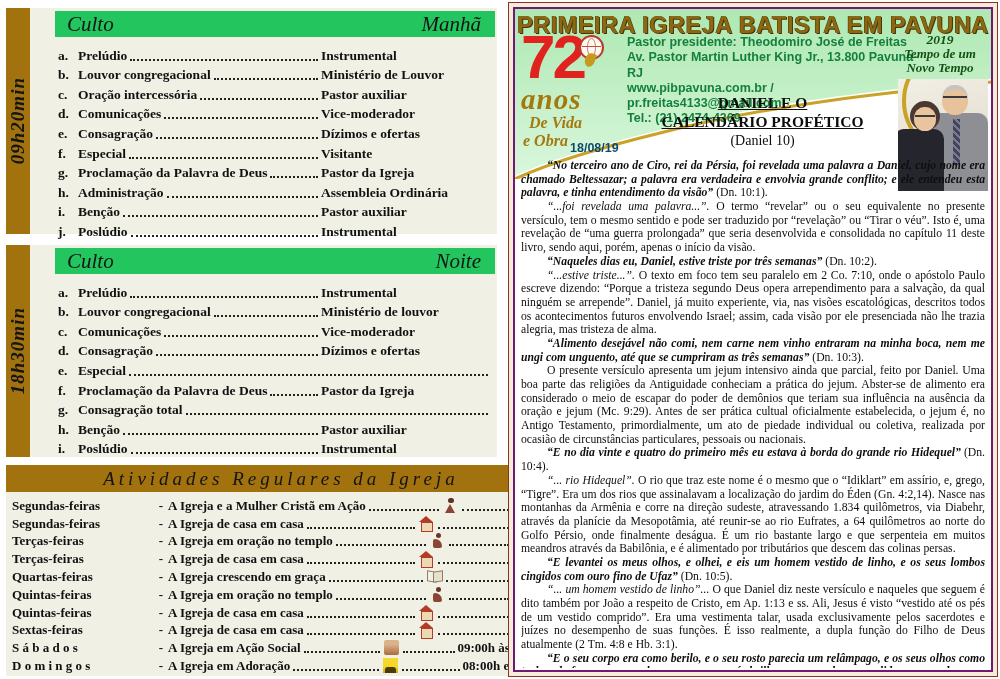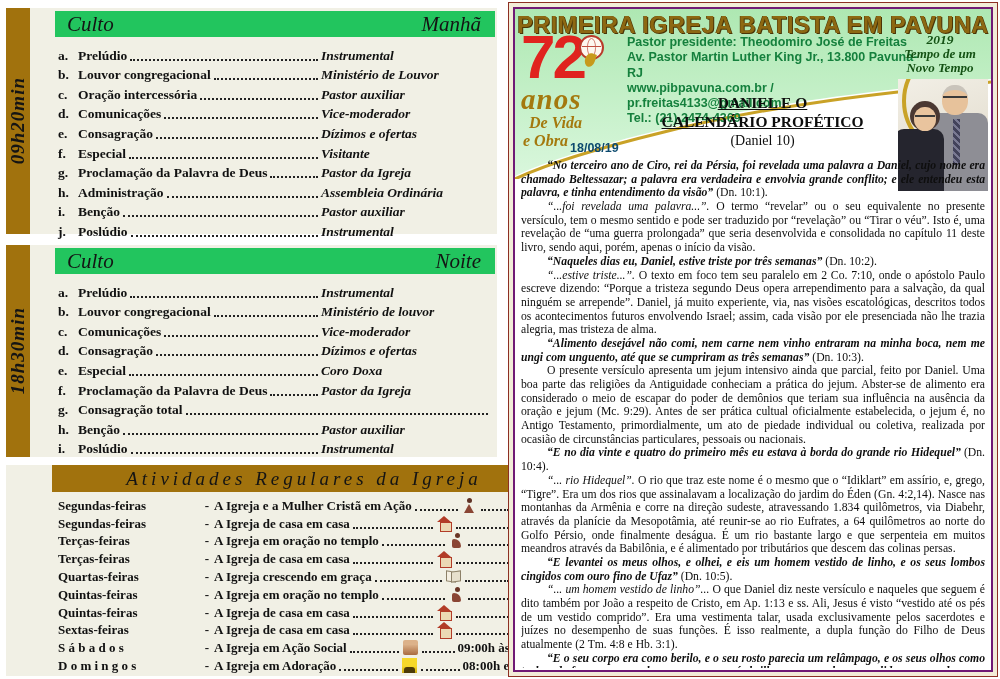--- a/index.html
+++ b/index.html
@@ -13,23 +13,23 @@
   .time-band { width:24px; background:#a1720d; display:flex; align-items:center; justify-content:center; }
   .time-band span { writing-mode:vertical-rl; transform:rotate(180deg); font:italic bold 19px "Liberation Serif", serif; color:#141414; letter-spacing:1px; }
   .culto-content { flex:1; background:#f1f0e5; position:relative; }
   .culto-header { margin:3px 2px 0 25px; background:#22c55e; height:26px; display:flex; justify-content:space-between; align-items:center; padding:0 14px 0 12px; }
   .culto-header span { font:italic 21px "Liberation Serif", serif; color:#141414; }
   .culto-items { padding:7px 6px 0 28px; }
   .c-row { display:flex; align-items:flex-end; height:19.6px; font:bold 13.5px "Liberation Serif", serif; color:#111; }
   .c-letter { width:20px; }
   .c-name { white-space:nowrap; }
   .leader { flex:1; margin:0 3px; border-bottom:2px dotted #222; margin-bottom:3px; min-width:8px; }
-  .c-value { width:170px; white-space:nowrap;font-style:italic; }
-
-  .activities { position:absolute; left:6px; top:465px; width:550px; height:211px; background:#f1f0e5;padding-left:46px; }
+  .c-value { width:170px; white-space:nowrap; }
+
+  .activities { position:absolute; left:6px; top:465px; width:550px; height:211px; background:#f1f0e5; }
   .act-header { background:#a1720d; height:27px; display:flex; align-items:center; justify-content:center; }
   .act-header span { font:italic 19px "Liberation Serif", serif; letter-spacing:4px; color:#141414; }
   .act-rows { padding:4px 6px 0 6px; }
   .a-row { display:flex; align-items:flex-end; height:17.8px; font:bold 13px "Liberation Serif", serif; color:#111; }
   .a-day { width:142px; white-space:nowrap; }
   .a-dash { width:14px; text-align:center; }
   .a-act { white-space:nowrap; }
   .a-l1 { flex:3; }
   .a-l2 { flex:2; }
   .a-time { white-space:nowrap; }
@@ -220,21 +220,20 @@
             <span class="c-letter">d.</span>
             <span class="c-name">Consagração</span>
             <span class="leader"></span>
             <span class="c-value">Dízimos e ofertas</span>
           </div>
 
           <div class="c-row">
             <span class="c-letter">e.</span>
             <span class="c-name">Especial</span>
             <span class="leader"></span>
-            <span class="c-value">Coro Doxa</span>
           </div>
 
           <div class="c-row">
             <span class="c-letter">f.</span>
             <span class="c-name">Proclamação da Palavra de Deus</span>
             <span class="leader"></span>
             <span class="c-value">Pastor da Igreja</span>
           </div>
 
           <div class="c-row">

